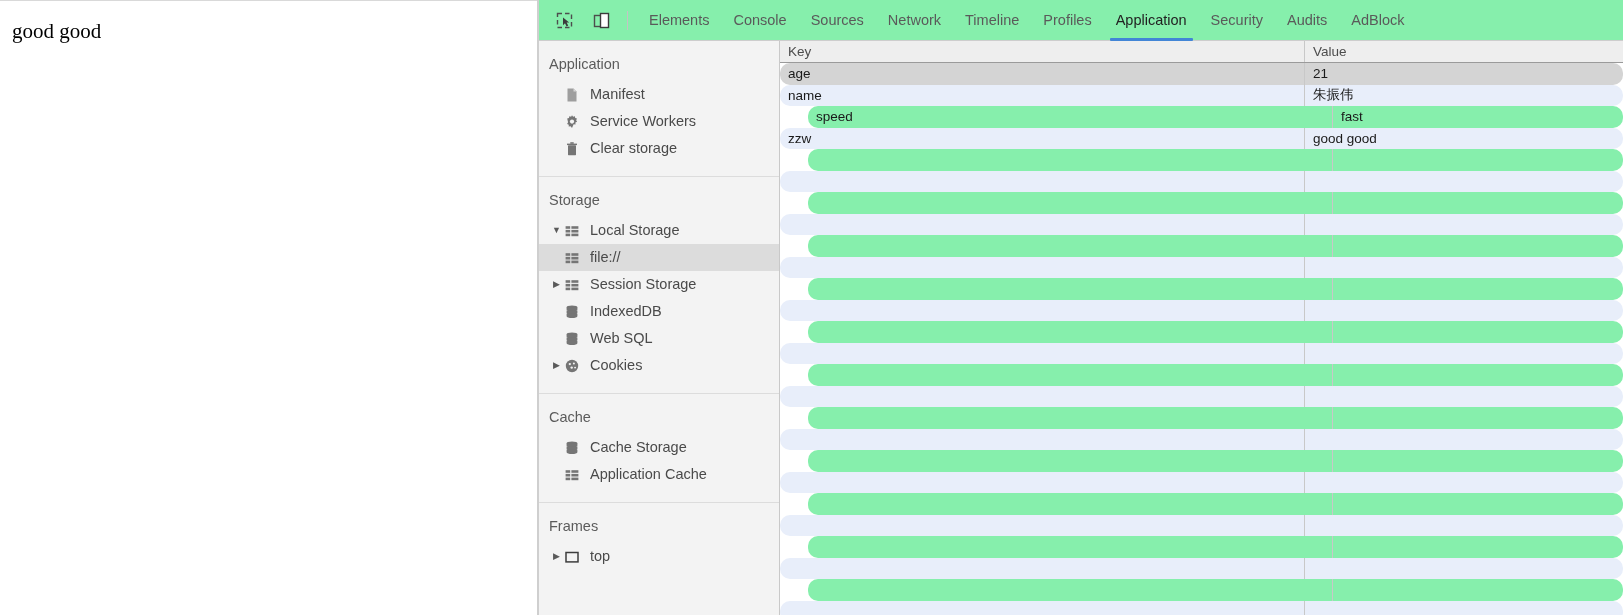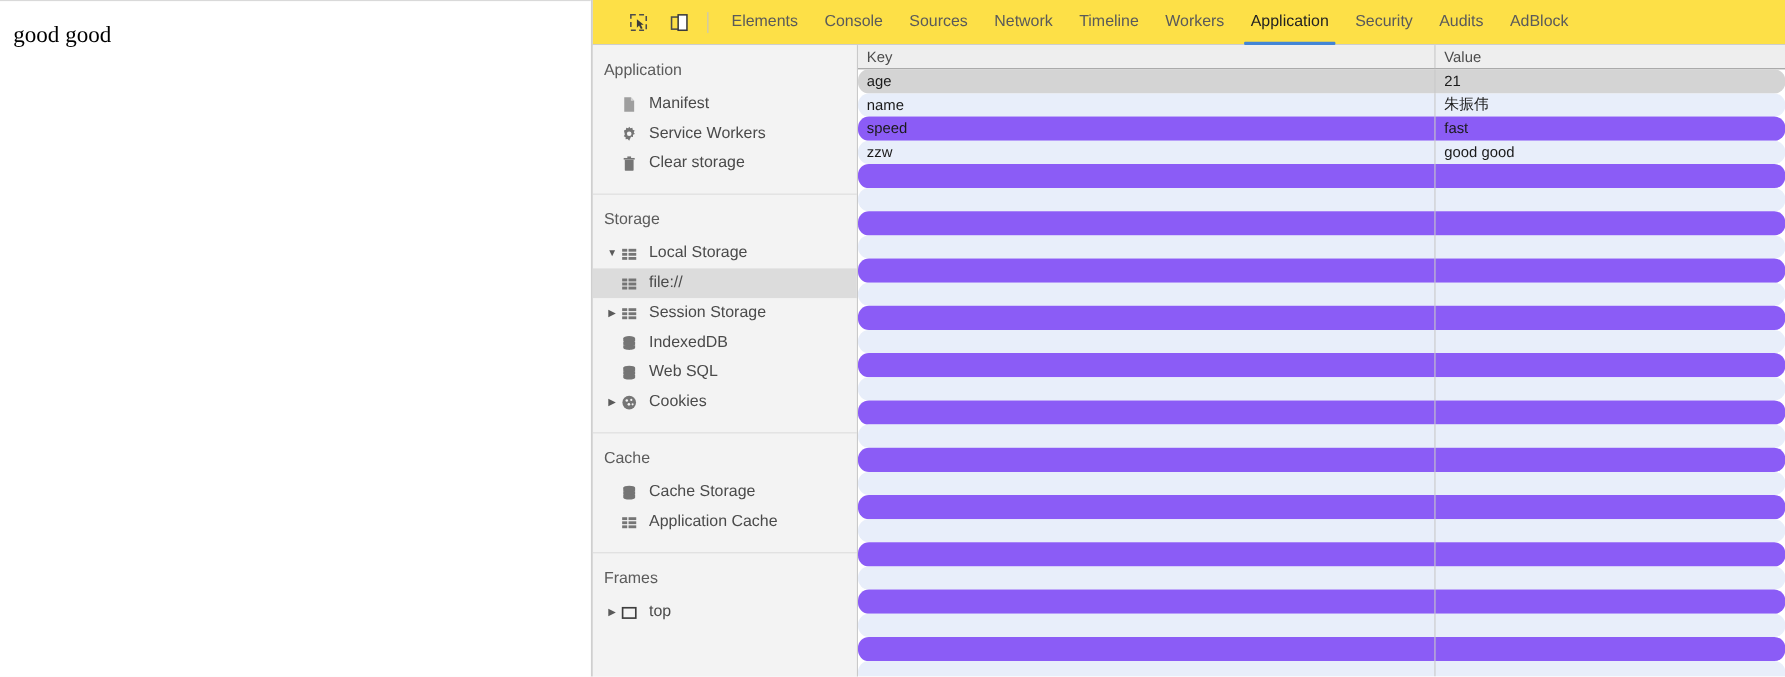--- a/index.html
+++ b/index.html
@@ -57,27 +57,26 @@
     display: flex;
     flex-direction: column;
     background: #f3f3f3;
     min-width: 0;
   }
 
   
   #toolbar {
     height: 41px;
     flex: 0 0 41px;
-    background: #fde047;
+    background: #86efac;
     display: flex;
     align-items: center;
     border-bottom: 1px solid #cdcdcd;
     box-sizing: border-box;
     position: relative;
-    padding-left: 16px;
   }
   .tb-icon-btn {
     width: 30px;
     height: 28px;
     margin-left: 7px;
     display: flex;
     align-items: center;
     justify-content: center;
     cursor: pointer;
     background: transparent;
@@ -229,21 +228,21 @@
   }
   .grid-row {
     display: flex;
     height: 21.5px;
     box-sizing: border-box;
     font-size: 13.5px;
     color: #1a1a1a;
     cursor: default;
     border-radius: 10px;
   }
-  .grid-row.odd  { background: #8b5cf6; }
+  .grid-row.odd  { background: #86efac; margin-left: 28px; }
   .grid-row.even { background: #e8eefa; }
   .grid-row.selected { background: #d4d4d4; }
   .gr-cell {
     display: flex;
     align-items: center;
     padding-left: 8px;
     box-sizing: border-box;
     white-space: nowrap;
     overflow: hidden;
   }
@@ -276,21 +275,21 @@
           <rect x="8.5" y="2.5" width="8" height="14" fill="#ffffff" stroke="#3b3b3b" stroke-width="1.4"></rect>
         </svg>
       </button>
       <div class="tb-sep"></div>
       <div class="tabs">
         <div class="tab">Elements</div>
         <div class="tab">Console</div>
         <div class="tab">Sources</div>
         <div class="tab">Network</div>
         <div class="tab">Timeline</div>
-        <div class="tab">Workers</div>
+        <div class="tab">Profiles</div>
         <div class="tab active">Application</div>
         <div class="tab">Security</div>
         <div class="tab">Audits</div>
         <div class="tab">AdBlock</div>
       </div>
     </div>
 
     <div id="dt-body">
 
       <div id="sidebar">

